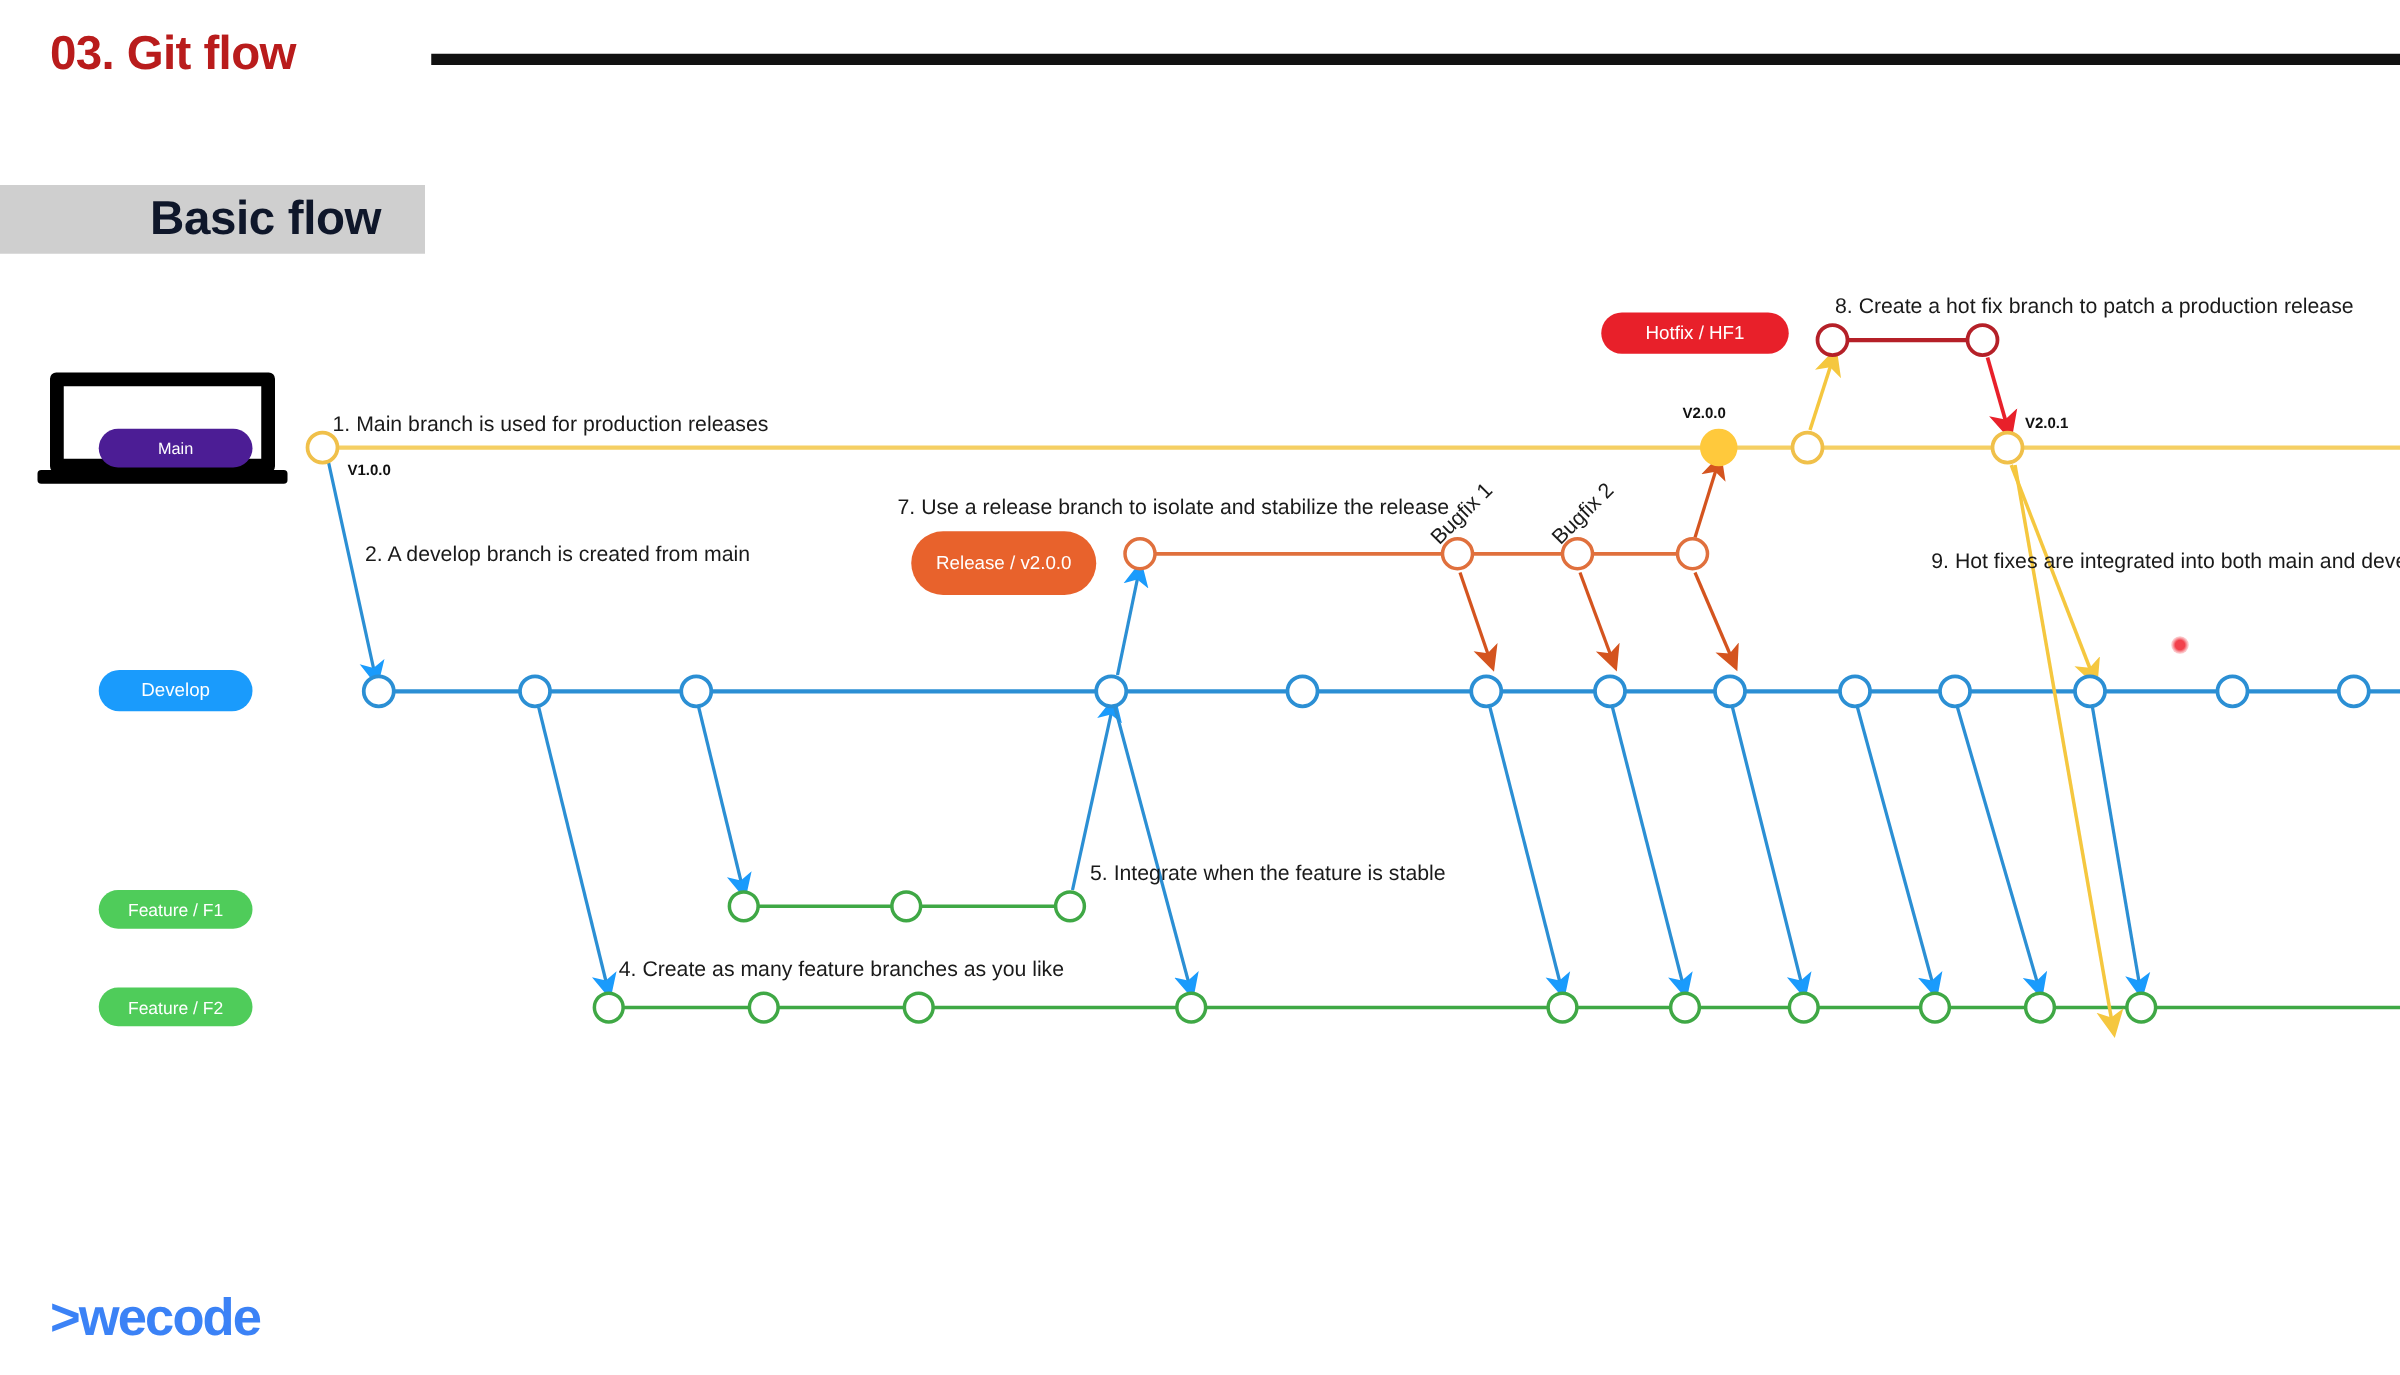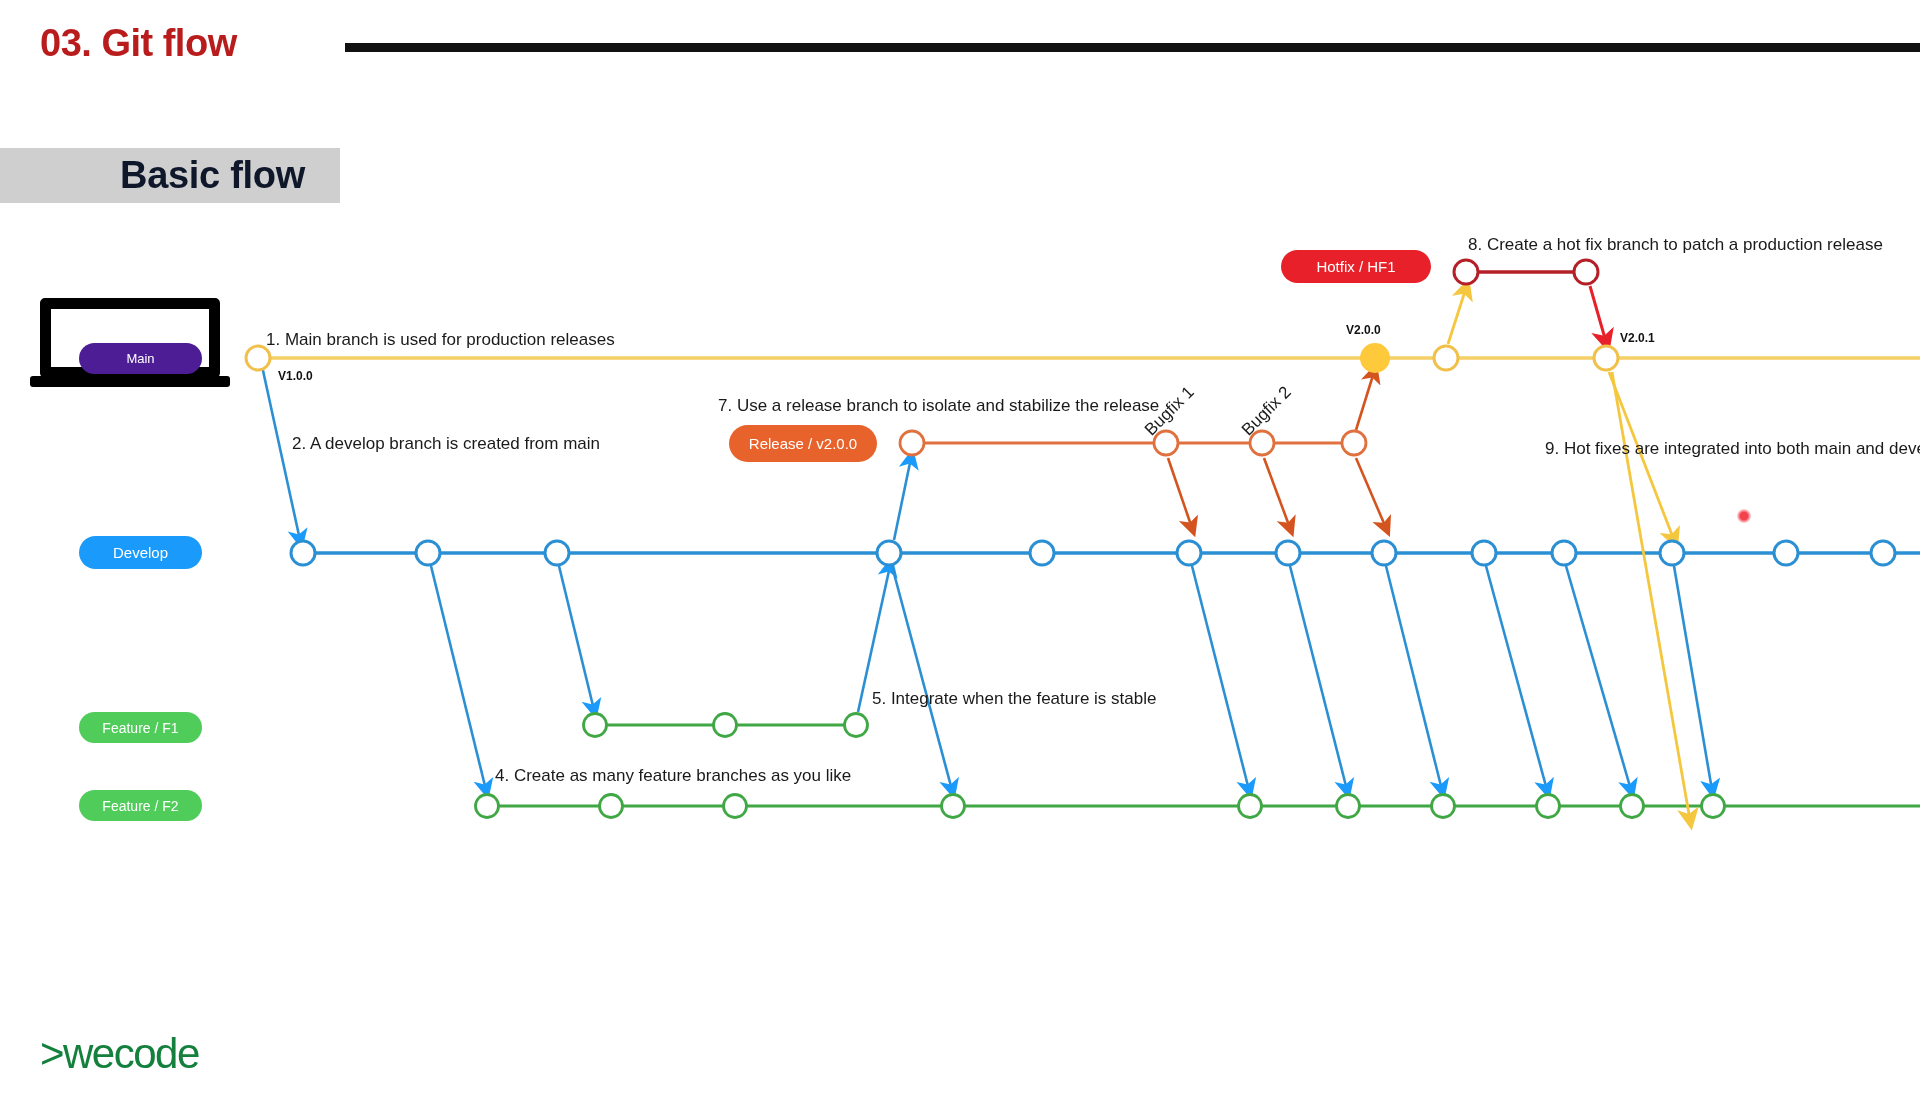--- a/index.html
+++ b/index.html
@@ -51,39 +51,39 @@
     display:flex;align-items:center;justify-content:center;
     color:#ffffff;border-radius:999px;
     font-size:15px;font-weight:500;white-space:nowrap;
     box-sizing:border-box;
     text-align:right;
   }
   .pill-main    {left:79px; top:343px; width:123px;height:31px;background:#4c1d95;font-size:13px;}
   .pill-develop {left:79px; top:536px; width:123px;height:33px;background:#1a9bfc;}
   .pill-f1      {left:79px; top:712px; width:123px;height:31px;background:#4fcc5a;font-size:14px;}
   .pill-f2      {left:79px; top:790px; width:123px;height:31px;background:#4fcc5a;font-size:14px;}
-  .pill-release {left:729px;top:425px; width:148px;height:37px;background:#e8622c;font-size:15px;}
+  .pill-release {left:729px;top:425px; width:148px;height:51px;background:#e8622c;font-size:15px;}
   .pill-hotfix  {left:1281px;top:250px;width:150px;height:33px;background:#e8202a;font-size:15px;}
 
   
   .ann{
     position:absolute;font-size:17px;color:#1a1a1a;white-space:nowrap;
   }
   .tag{
     position:absolute;font-size:12px;font-weight:bold;color:#111111;white-space:nowrap;
   }
   .bugfix-label{
     position:absolute;font-size:17px;color:#1a1a1a;white-space:nowrap;
     transform:rotate(-45deg);transform-origin:left bottom;
   }
 
   
   .logo{
     position:absolute;left:40px;top:1030px;
-    font-size:42px;font-weight:normal;color:#15803d;
+    font-size:42px;font-weight:bold;color:#3b82f6;
     letter-spacing:-1.5px;white-space:nowrap;
   }
 
   
   .cursor-dot{
     position:absolute;left:1737px;top:509px;
     width:14px;height:14px;border-radius:50%;
     background:radial-gradient(circle,#f2414c 0%,#f2414c 38%,rgba(242,65,76,0.35) 62%,rgba(242,65,76,0) 100%);
   }
 

